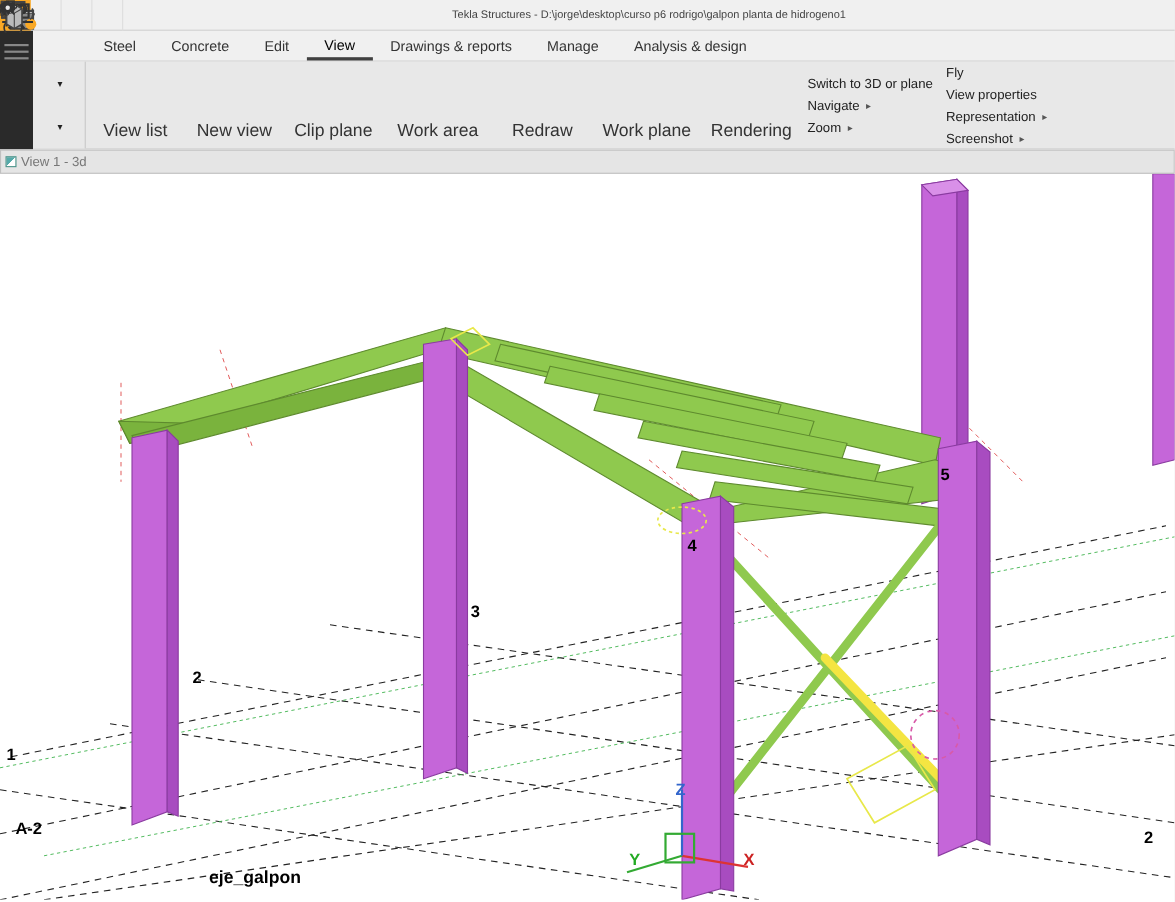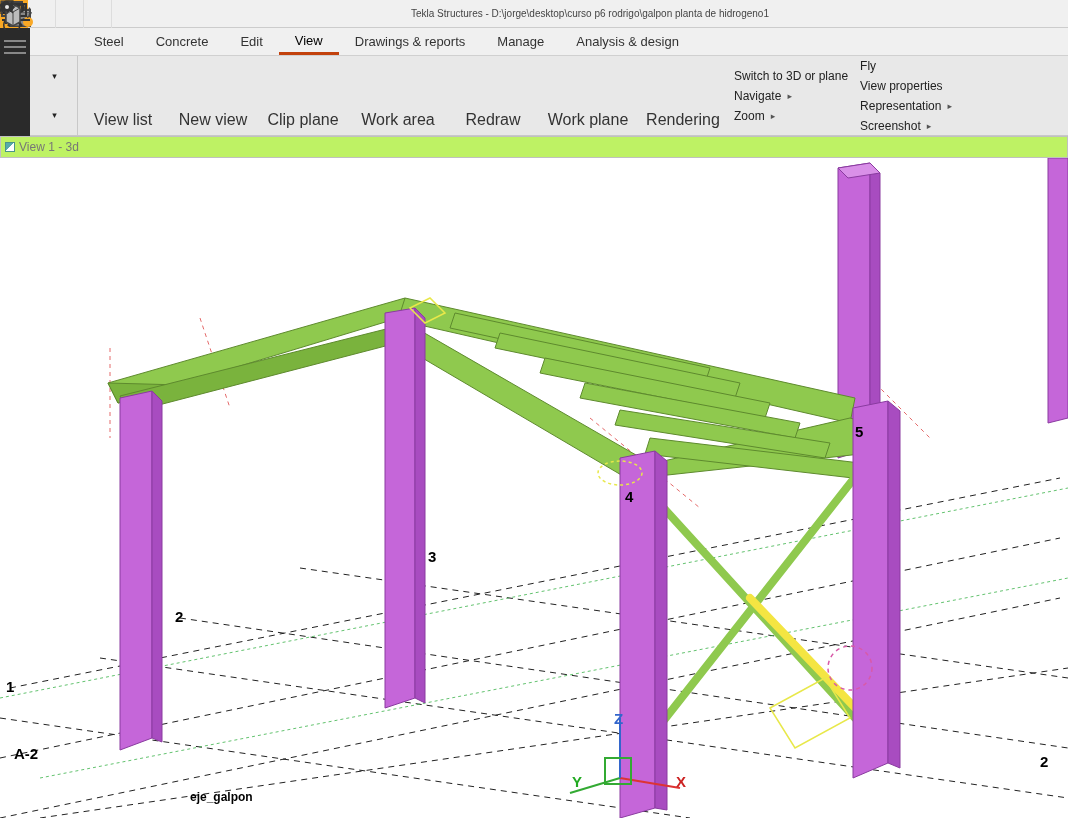--- a/index.html
+++ b/index.html
@@ -3,33 +3,33 @@
 <meta charset="utf-8">
 <style>
 *{box-sizing:border-box;margin:0;padding:0;font-family:"Segoe UI",Arial,sans-serif}
 body{width:1068px;height:820px;overflow:hidden;background:#e8e8e8;font-size:13px;color:#222}
 .titlebar{height:28px;background:#f0f0f0;display:flex;align-items:center;border-bottom:1px solid #ccc}
 .app-icon{width:28px;height:28px;background:#f9a825;display:flex;align-items:center;justify-content:center}
 .tb-btn{width:28px;height:28px;display:flex;align-items:center;justify-content:center;border-right:1px solid #ddd}
 .tb-title{flex:1;text-align:center;font-size:10px;color:#444}
 .menubar{height:28px;display:flex;align-items:stretch;background:#f0f0f0;padding-left:78px;border-bottom:1px solid #d0d0d0}
 .menu-item{padding:0 16px;display:flex;align-items:center;font-size:13px;color:#333;cursor:pointer}
-.menu-item.active{border-bottom:3px solid #c2410c;color:#000}
+.menu-item.active{border-bottom:3px solid #404040;color:#000}
 .ribbon-row{display:flex;height:80px;background:#e8e8e8;border-bottom:1px solid #c8c8c8}
 .left-col2{width:48px;background:#e8e8e8;display:flex;flex-direction:column;align-items:center;justify-content:space-around;border-right:1px solid #c8c8c8}
 .left-tool{width:40px;height:34px;display:flex;align-items:center;justify-content:center;font-size:12px}
 .ribbon{flex:1;display:flex;align-items:center}
 .rb-group{width:90px;height:78px;display:flex;flex-direction:column;align-items:center;justify-content:flex-end;padding-bottom:6px;gap:4px}
 .rb-group .icon{height:40px;display:flex;align-items:center;justify-content:center}
 .rb-label{font-size:16px;color:#333;text-align:center}
 .rb-side{display:flex;flex-direction:column;justify-content:center;gap:6px;padding:0 6px;font-size:12px}
 .rb-side .row{display:flex;align-items:center;gap:6px;white-space:nowrap}
 .rb-side .row .arr{font-size:9px;color:#555}
 .viewport-wrap{position:relative;height:684px;background:#fff}
-.vp-titlebar{height:22px;border:1px solid #c0c0c0;display:flex;align-items:center;padding-left:4px;font-size:12px;color:#777;gap:4px;background:#bef264}
+.vp-titlebar{height:22px;border:1px solid #c0c0c0;display:flex;align-items:center;padding-left:4px;font-size:12px;color:#777;gap:4px;background:#e5e5e5}
 .vp-titlebar .sq{width:10px;height:10px;border:1px solid #4a948a;background:linear-gradient(135deg,#5aa 50%,#fff 50%)}
 .canvas{position:absolute;left:0;top:22px;width:1068px;height:660px;overflow:hidden}
 .axis-label{position:absolute;font-weight:bold;font-size:15px;color:#000}
 svg{position:absolute;left:0;top:0}
 .hamburger{width:22px;height:2px;background:#888;box-shadow:0 -6px 0 #888,0 6px 0 #888}
 </style>
 </head>
 <body>
 
 <div class="titlebar">
@@ -313,19 +313,19 @@
       </g>
     </svg>
 
     <div class="axis-label" style="left:6px;top:520px">1</div>
     <div class="axis-label" style="left:175px;top:450px">2</div>
     <div class="axis-label" style="left:428px;top:390px">3</div>
     <div class="axis-label" style="left:625px;top:330px">4</div>
     <div class="axis-label" style="left:855px;top:265px">5</div>
     <div class="axis-label" style="left:14px;top:587px">A-2</div>
     <div class="axis-label" style="left:1040px;top:595px">2</div>
-    <div class="axis-label" style="left:190px;top:632px;font-size:12px">eje_galpon</div>
+    <div class="axis-label" style="left:190px;top:632px;font-size:16px">eje_galpon</div>
 
     <div class="axis-label" style="left:676px;top:615px;color:#c22">X</div>
     <div class="axis-label" style="left:572px;top:615px;color:#2a2">Y</div>
     <div class="axis-label" style="left:614px;top:552px;color:#36c">Z</div>
   </div>
 </div>
 
 </body></html>

